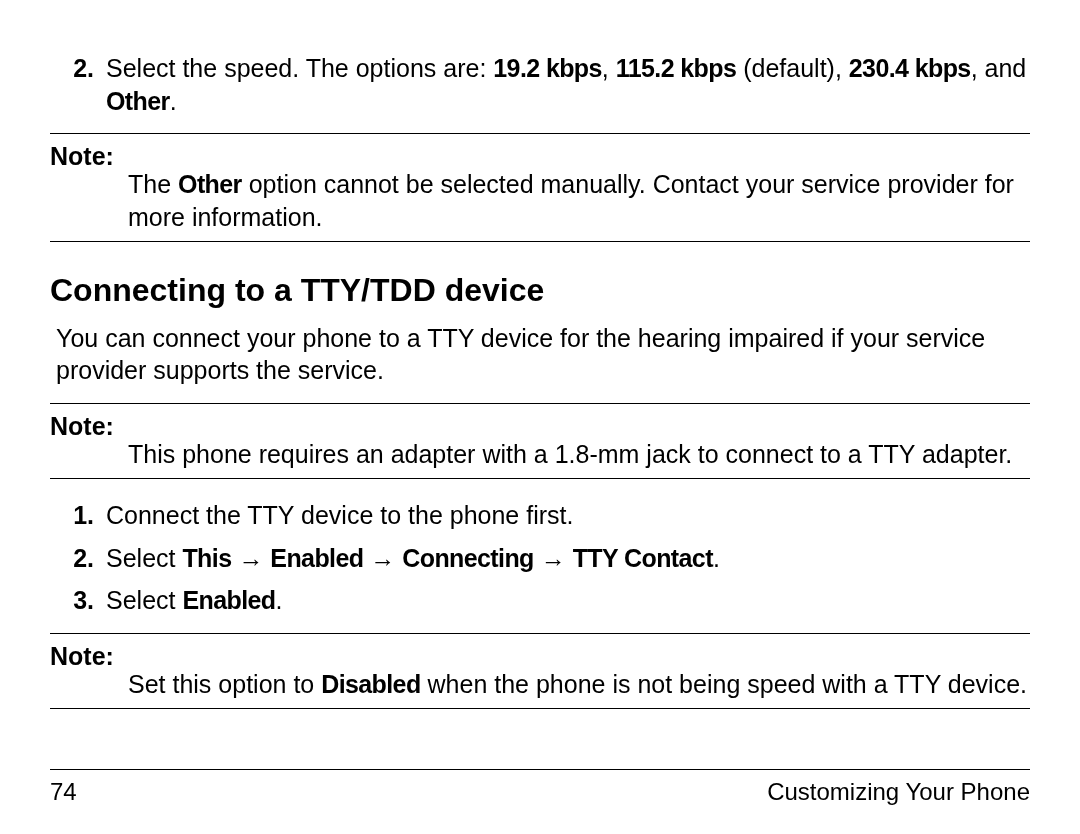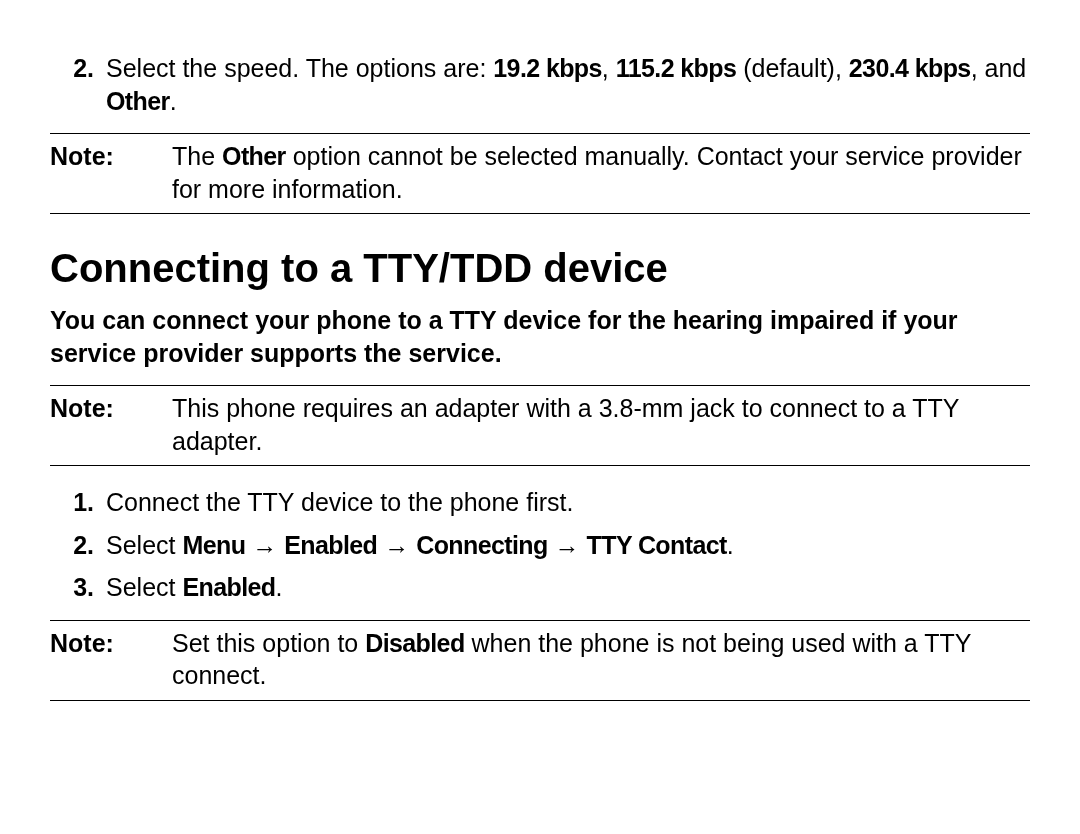--- a/index.html
+++ b/index.html
@@ -41,39 +41,38 @@
   }
 
   .note-block {
     border-top: 1.5px solid #000;
     border-bottom: 1.5px solid #000;
     padding: 6px 0 8px 0;
     margin: 16px 0 20px 0;
   }
   .note-row {
     display: flex;
-    gap: 44px;
   }
   .note-label {
     width: 78px;
     flex: 0 0 78px;
     font-weight: 700;
   }
   .note-body {
     flex: 1 1 auto;
+    margin-top: 28px;
   }
 
   h2.section-heading {
-    font-size: 40px;
+    font-size: 32px;
     font-weight: 700;
     margin: 28px 0 10px 0;
   }
   .intro {
-    margin: 0 0 12px 0;
-    font-weight: bold;
+    margin: 0 0 12px 6px;
   }
 
   .narrow { letter-spacing: -0.6px; font-stretch: condensed; }
 
   .footer {
     position: absolute;
     left: 50px;
     right: 50px;
     bottom: 28px;
     border-top: 1px solid #000;
@@ -104,47 +103,51 @@
         </div>
       </div>
     </div>
 
     <h2 class="section-heading">Connecting to a TTY/TDD device</h2>
     <p class="intro">You can connect your phone to a TTY device for the hearing impaired if your service provider supports the service.</p>
 
     <div class="note-block">
       <div class="note-row">
         <div class="note-label">Note:</div>
-        <div class="note-body">This phone requires an adapter with a 3.8-mm jack to connect to a TTY adapter.</div>
+        <div class="note-body">This phone requires an adapter with a 1.8-mm jack to connect to a TTY adapter.</div>
       </div>
     </div>
 
     <div class="list-row">
       <div class="list-num">1.</div>
       <div class="list-body">Connect the TTY device to the phone first.</div>
     </div>
 
     <div class="list-row">
       <div class="list-num">2.</div>
       <div class="list-body">
-        <span>Select </span><b class="narrow">Menu</b><span> → </span><b class="narrow">Enabled</b><span> → </span><b class="narrow">Connecting</b><span> → </span><b class="narrow">TTY Contact</b><span>.</span>
+        <span>Select </span><b class="narrow">This</b><span> → </span><b class="narrow">Enabled</b><span> → </span><b class="narrow">Connecting</b><span> → </span><b class="narrow">TTY Contact</b><span>.</span>
       </div>
     </div>
 
     <div class="list-row">
       <div class="list-num">3.</div>
       <div class="list-body">
         <span>Select </span><b class="narrow">Enabled</b><span>.</span>
       </div>
     </div>
 
     <div class="note-block">
       <div class="note-row">
         <div class="note-label">Note:</div>
         <div class="note-body">
-          <span>Set this option to </span><b class="narrow">Disabled</b><span> when the phone is not being used with a TTY connect.</span>
+          <span>Set this option to </span><b class="narrow">Disabled</b><span> when the phone is not being speed with a TTY device.</span>
         </div>
       </div>
     </div>
 
   </div>
 
+  <div class="footer">
+    <span>74</span>
+    <span>Customizing Your Phone</span>
+  </div>
 </div>
 
 </body></html>

